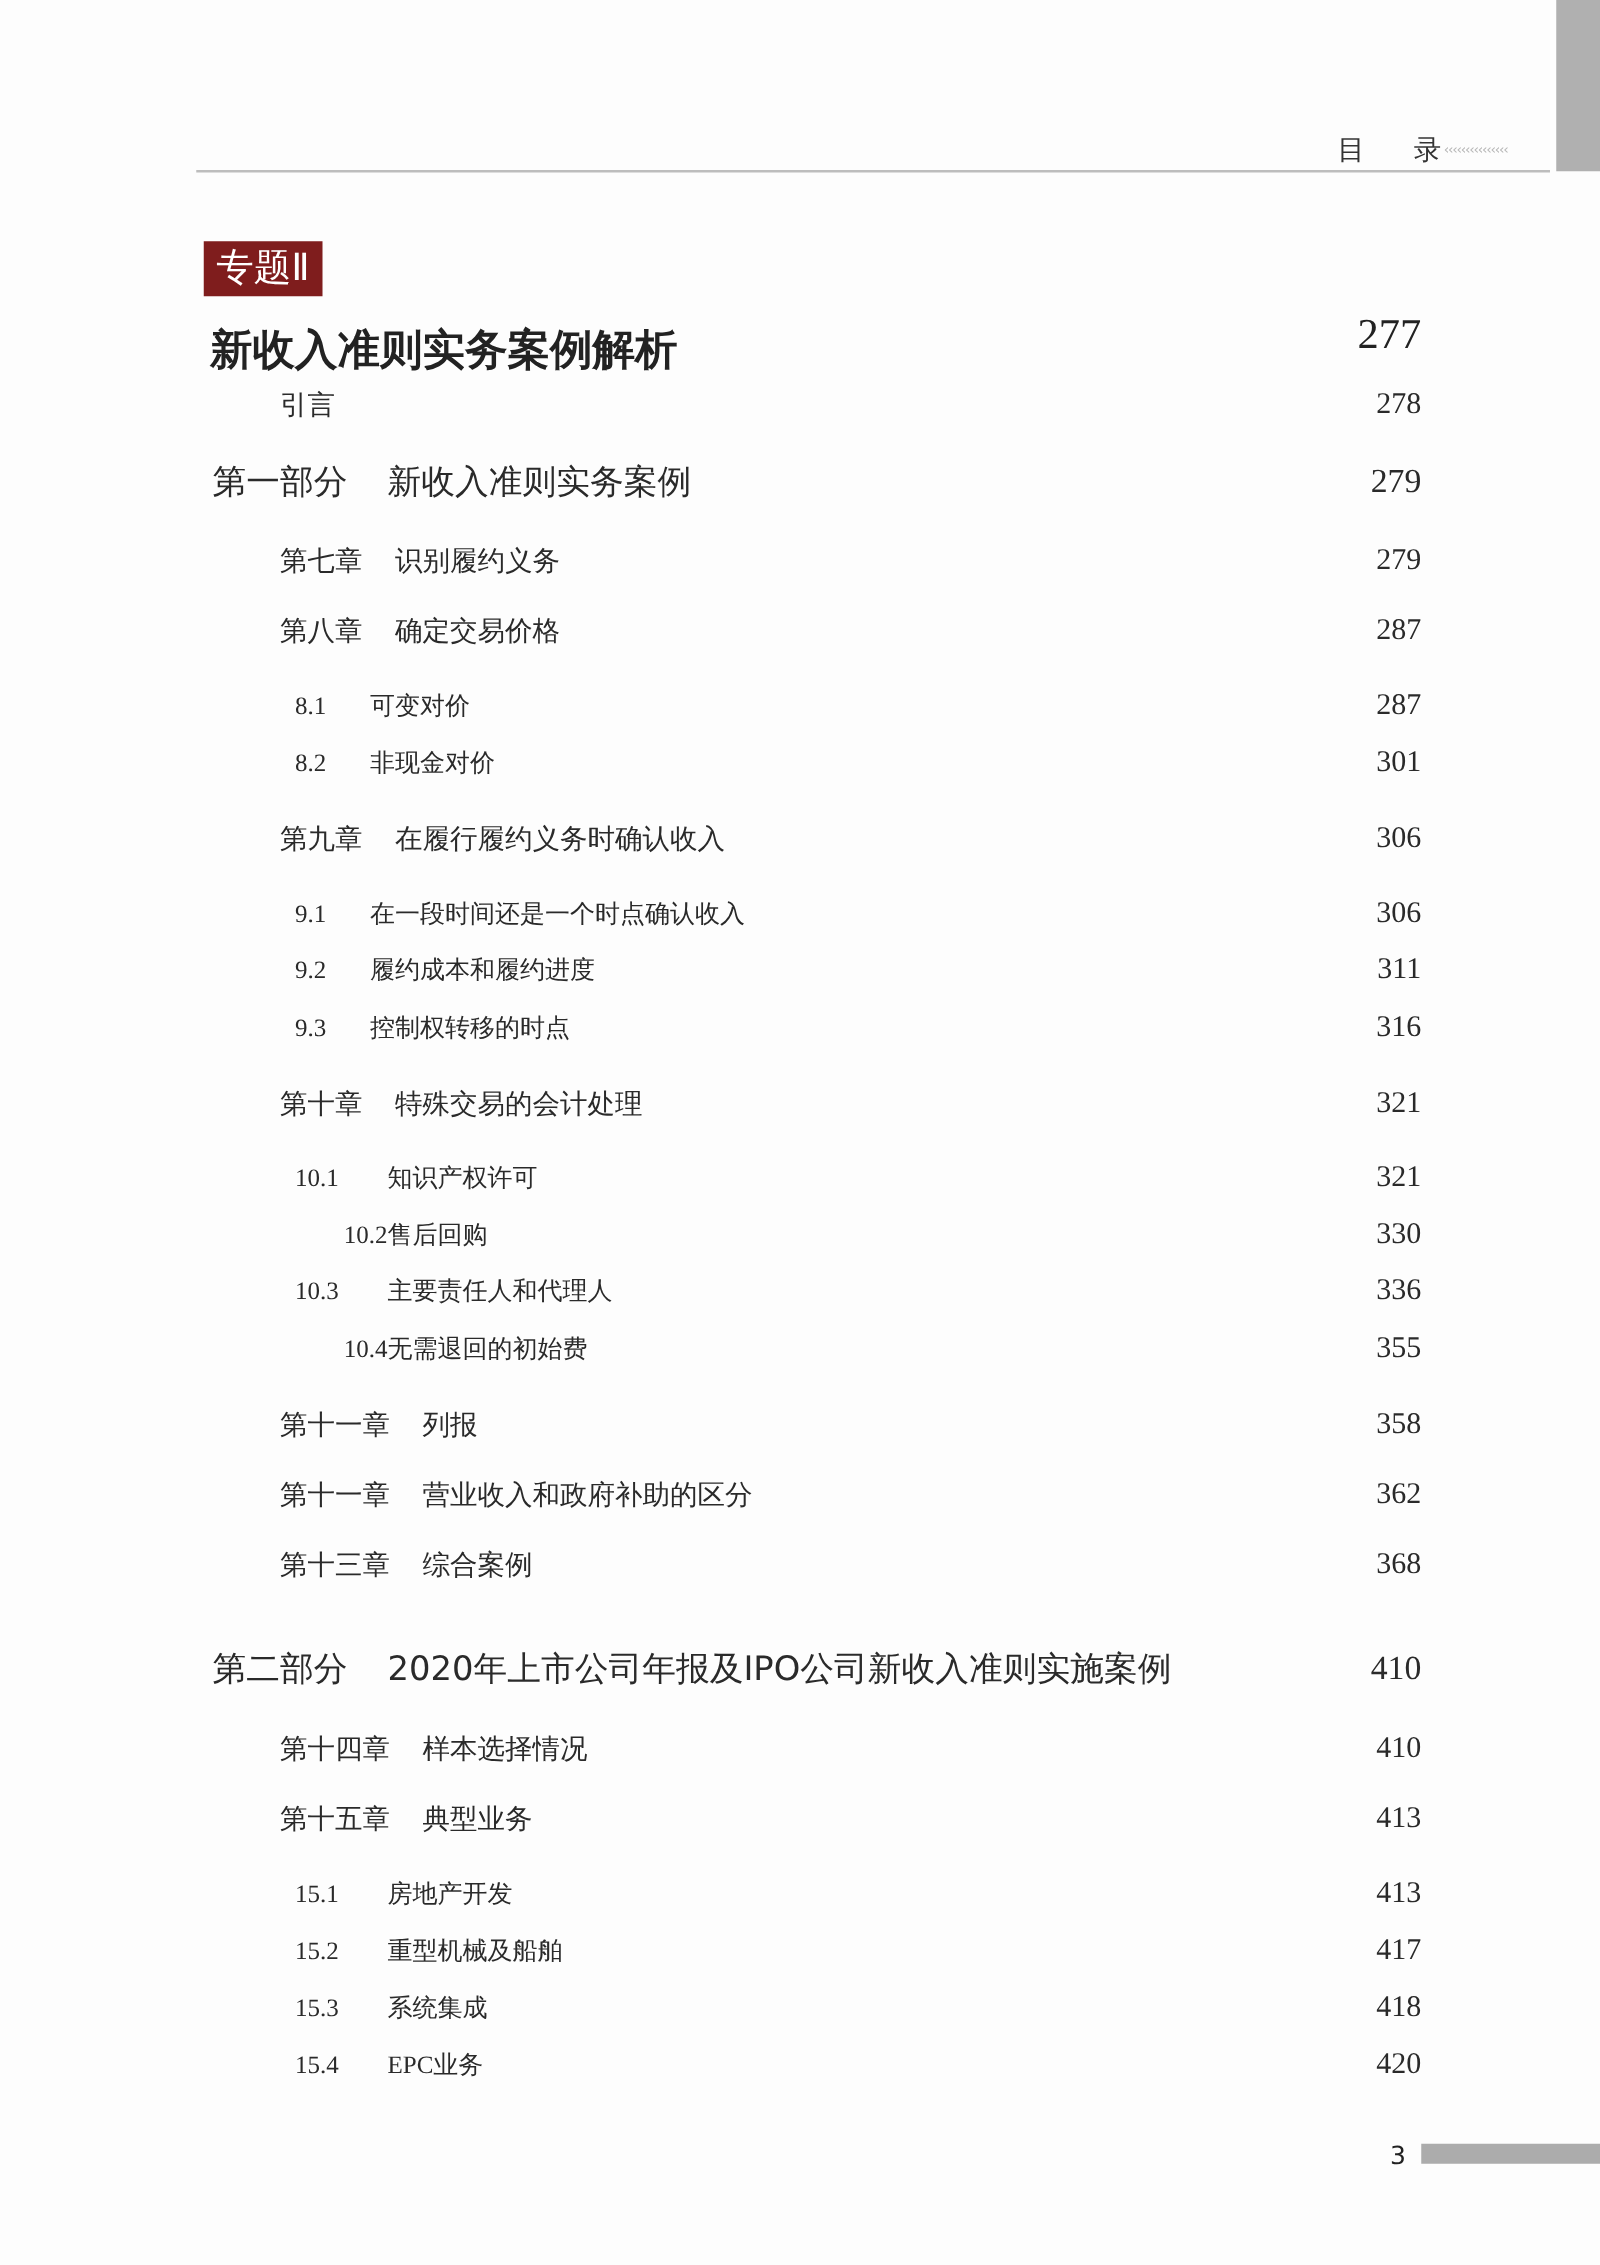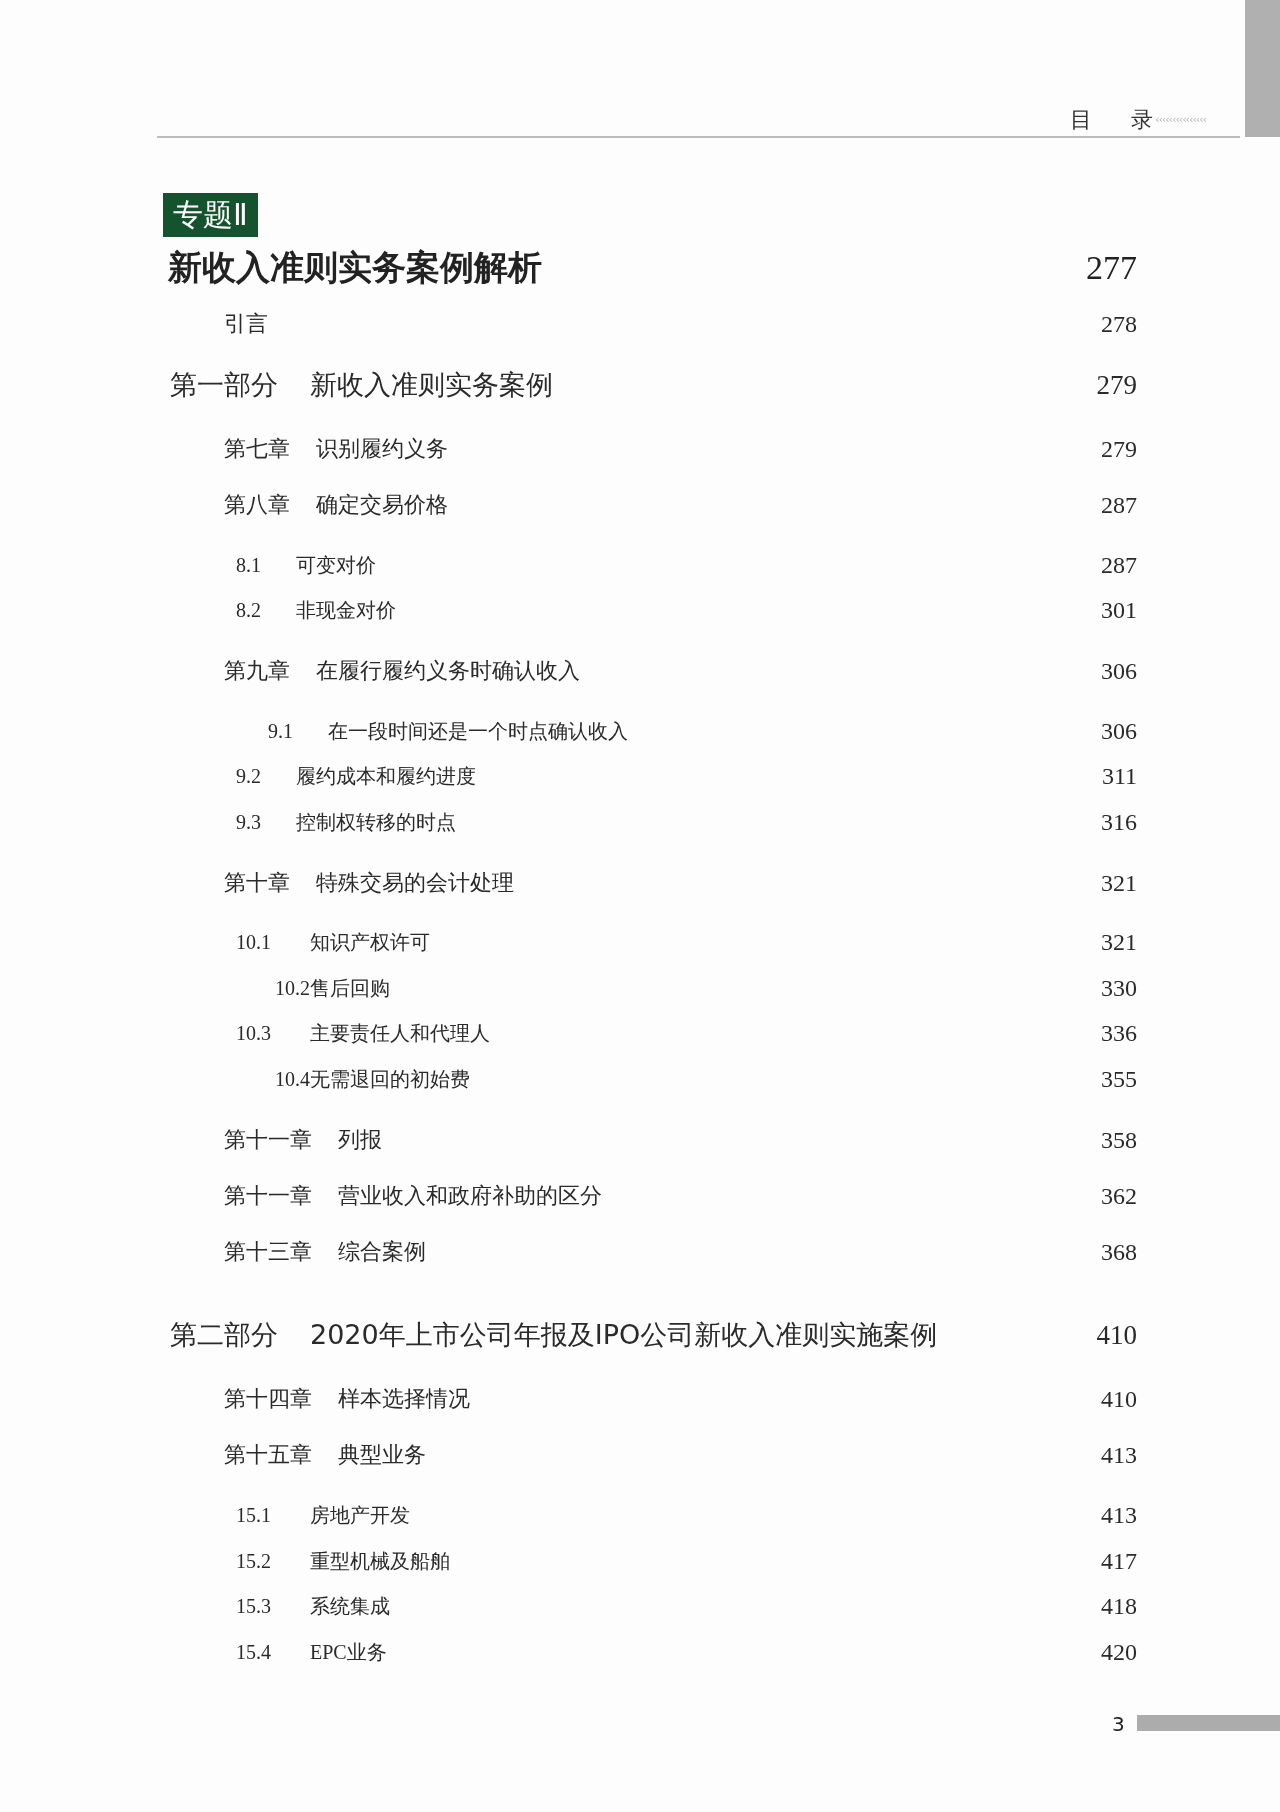--- a/index.html
+++ b/index.html
@@ -1,27 +1,27 @@
 <!DOCTYPE html>
 <html><head>
 <meta charset="utf-8">
 <style>
   html,body{margin:0;padding:0;}
   body{width:1280px;height:1812px;background:#fdfdfd;position:relative;overflow:hidden;color:#2a2a2a;}
   .sidebar-bar{position:absolute;left:1245px;top:0;width:35px;height:137px;background:#b0b0b0;}
   .rule{position:absolute;left:157px;top:136px;width:1083px;height:2px;background:#bdbdbd;}
   .hdr-title{position:absolute;left:1070px;top:105px;font-family:"DejaVu Sans",sans-serif;font-size:22px;letter-spacing:16px;color:#333;}
   .hdr-chev{position:absolute;left:1155px;top:113px;font-family:"DejaVu Sans",sans-serif;font-size:11px;color:#b5b5b5;letter-spacing:-1px;}
-  .badge{position:absolute;left:163px;top:193px;height:44px;padding:0 10px;background:#14532d;color:#fff;font-family:"DejaVu Sans",sans-serif;font-size:30px;line-height:44px;}
+  .badge{position:absolute;left:163px;top:193px;height:44px;padding:0 10px;background:#7f1d1d;color:#fff;font-family:"DejaVu Sans",sans-serif;font-size:30px;line-height:44px;}
   .row{position:absolute;left:0;width:1280px;height:0;}
   .row .lbl{position:absolute;white-space:nowrap;transform:translateY(-50%);}
   .row .pg{position:absolute;right:143px;white-space:nowrap;transform:translateY(-50%);font-family:"Liberation Serif",serif;}
   .sans{font-family:"DejaVu Sans",sans-serif;}
   .serif{font-family:"Liberation Serif","DejaVu Serif",serif;}
-  .t-topic .lbl{left:168px;font-size:34px;font-weight:bold;color:#222;}
+  .t-topic .lbl{left:168px;font-size:34px;font-weight:bold;color:#222;margin-top:12px;}
   .t-topic .pg{font-size:34px;color:#222;}
   .t-part .lbl{left:170px;font-size:27px;}
   .t-part .pg{font-size:27px;}
   .t-chap .lbl{left:224px;font-size:22px;}
   .t-chap .pg{font-size:24px;}
   .t-sub .lbl{left:236px;font-size:20px;}
   .t-sub .pg{font-size:24px;}
   .num{display:inline-block;}
   .gap-part{display:inline-block;width:32px;}
   .gap-chap{display:inline-block;width:26px;}
@@ -66,21 +66,21 @@
     </div>
     <div class="row t-sub" style="top: 610px;">
       <span class="lbl serif"><span class="num" style="width: 60px;">8.2</span><span>非现金对价</span></span>
       <span class="pg">301</span>
     </div>
     <div class="row t-chap" style="top: 671px;">
       <span class="lbl sans"><span class="num">第九章</span><span class="gap-chap"></span><span>在履行履约义务时确认收入</span></span>
       <span class="pg">306</span>
     </div>
     <div class="row t-sub" style="top: 731px;">
-      <span class="lbl serif"><span class="num" style="width: 60px; margin-left: 32px;">9.1</span><span>在一段时间还是一个时点确认收入</span></span>
+      <span class="lbl serif"><span class="num" style="width: 60px;">9.1</span><span>在一段时间还是一个时点确认收入</span></span>
       <span class="pg">306</span>
     </div>
     <div class="row t-sub" style="top: 776px;">
       <span class="lbl serif"><span class="num" style="width: 60px;">9.2</span><span>履约成本和履约进度</span></span>
       <span class="pg">311</span>
     </div>
     <div class="row t-sub" style="top: 822px;">
       <span class="lbl serif"><span class="num" style="width: 60px;">9.3</span><span>控制权转移的时点</span></span>
       <span class="pg">316</span>
     </div>

